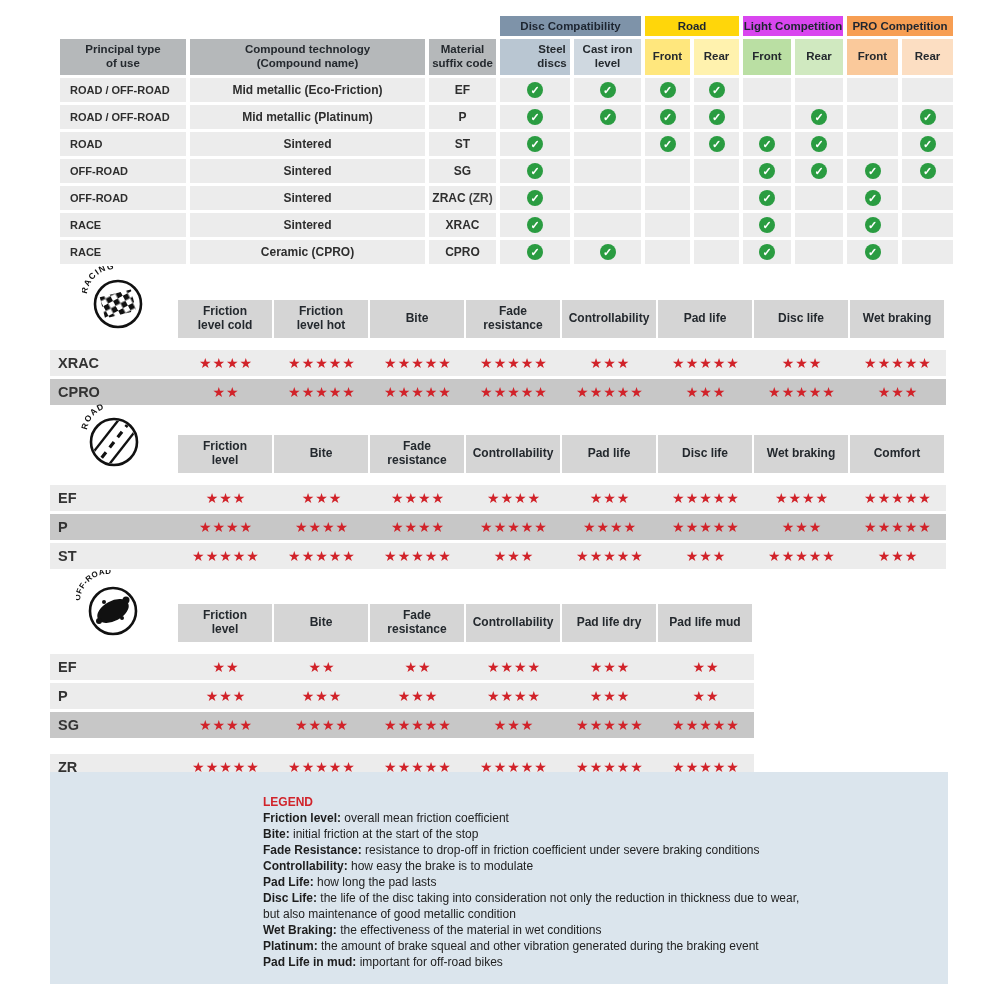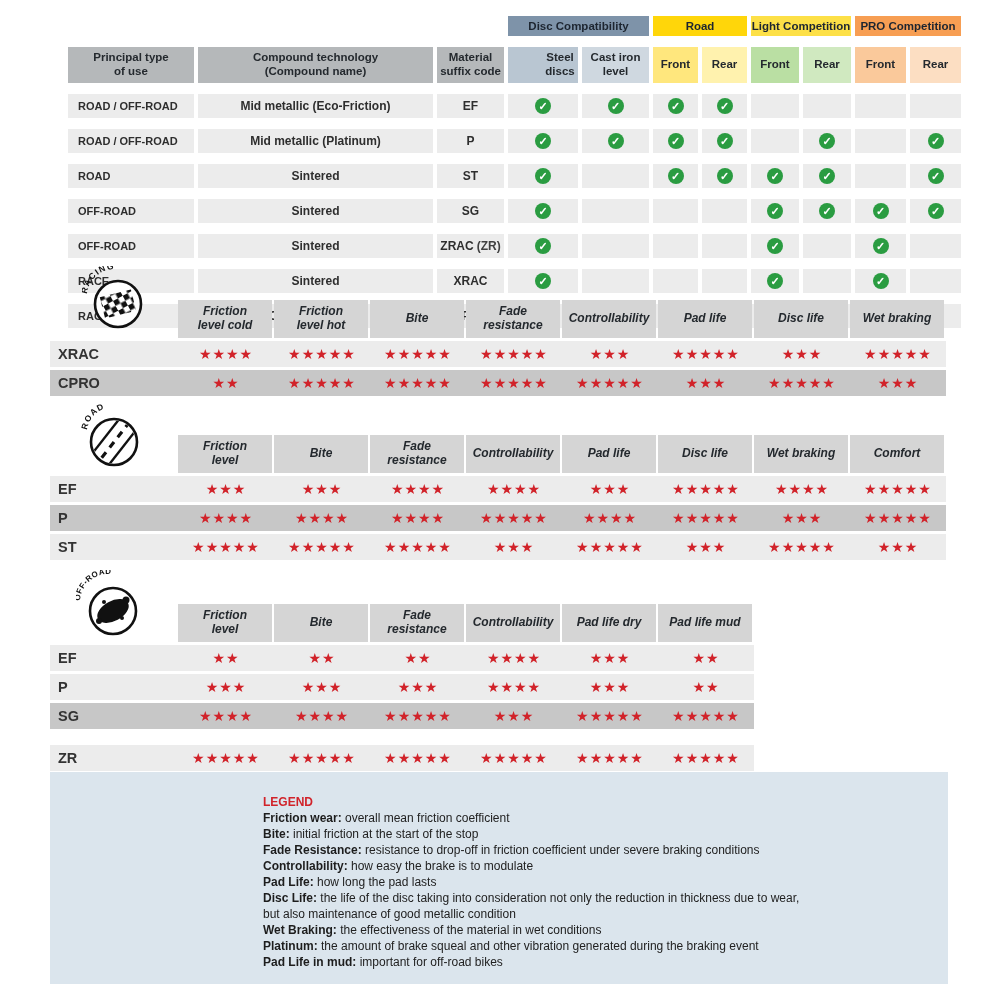--- a/index.html
+++ b/index.html
@@ -2,33 +2,33 @@
 <html><head>
 <meta charset="utf-8">
 <style>
   * { margin:0; padding:0; box-sizing:border-box; }
   html,body { background:#fff; }
   body { font-family:"Liberation Sans", sans-serif; color:#2e2e2e; }
   .page { position:relative; width:1000px; height:1000px; background:#fff; overflow:hidden; }
 
   
   .compat-grid {
-    position:absolute; left:68px; top:16px;
+    position:absolute; left:60px; top:16px;
     display:grid;
     grid-template-columns:126px 235px 67px 70px 67px 45px 45px 48px 48px 51px 51px;
     grid-template-rows:20px 36px repeat(7,24px);
-    gap:11px 4px;
+    gap:3px 4px;
   }
   .group-head {
     display:flex; align-items:center; justify-content:center;
     font-weight:bold; font-size:11.5px; color:#1d2530;
   }
   .gh-disc  { background:#7e93a9; }
   .gh-road  { background:#ffd60a; }
-  .gh-light { background:#fde047; }
+  .gh-light { background:#d946ef; }
   .gh-pro   { background:#f79e53; }
   .col-head {
     display:flex; align-items:center; justify-content:center; text-align:center;
     font-weight:bold; font-size:11.5px; line-height:1.2; white-space:pre-line; color:#24292e;
   }
   .bg-gray   { background:#b5b8ba; }
   .bg-steel  { background:#b9c6d2;padding-left:34px; }
   .bg-cast   { background:#cfd8e0; }
   .bg-roadF  { background:#ffe77d; }
   .bg-roadR  { background:#fff2ae; }
@@ -49,21 +49,21 @@
   
   .section-icon { position:absolute; }
   .icon-racing  { left:82px;  top:266px; }
   .icon-road    { left:80px;  top:404px; }
   .icon-offroad { left:76px;  top:570px; }
 
   .rating-table { position:absolute; }
   .rt-racing  { left:50px; top:300px; }
   .rt-road    { left:50px; top:435px; }
   .rt-offroad { left:50px; top:604px; }
-  .rating-head { display:grid; margin-bottom:3px;font-style:italic; }
+  .rating-head { display:grid; margin-bottom:12px; }
   .head-cell {
     height:38px; margin-right:2px; background:#d5d5d5;
     display:flex; align-items:center; justify-content:center; text-align:center;
     font-weight:bold; font-size:12px; line-height:1.15; white-space:pre-line; color:#24292e;
   }
   .rating-row { display:grid; height:26px; margin-bottom:3px; background:#ececec; align-items:center; }
   .rating-row.highlight { background:#c7c7c7; }
   .row-label { font-weight:bold; font-size:14.5px; padding-left:8px; color:#333; }
   .star-cell { text-align:center; color:#d1232a; font-size:14px; letter-spacing:1px; line-height:1; }
 
@@ -432,21 +432,21 @@
         <div class="star-cell">★★★★★</div>
         <div class="star-cell">★★★★★</div>
         <div class="star-cell">★★★★★</div>
         <div class="star-cell">★★★★★</div>
       </div>
     </div>
 
   <div class="legend">
     <div class="legend-title">LEGEND</div>
     <div class="legend-lines">
-        <div class="legend-line"><b>Friction wear: </b>overall mean friction coefficient</div>
+        <div class="legend-line"><b>Friction level: </b>overall mean friction coefficient</div>
         <div class="legend-line"><b>Bite: </b>initial friction at the start of the stop</div>
         <div class="legend-line"><b>Fade Resistance: </b>resistance to drop-off in friction coefficient under severe braking conditions</div>
         <div class="legend-line"><b>Controllability: </b>how easy the brake is to modulate</div>
         <div class="legend-line"><b>Pad Life: </b>how long the pad lasts</div>
         <div class="legend-line"><b>Disc Life: </b>the life of the disc taking into consideration not only the reduction in thickness due to wear,</div>
         <div class="legend-line">but also maintenance of good metallic condition</div>
         <div class="legend-line"><b>Wet Braking: </b>the effectiveness of the material in wet conditions</div>
         <div class="legend-line"><b>Platinum: </b>the amount of brake squeal and other vibration generated during the braking event</div>
         <div class="legend-line"><b>Pad Life in mud: </b>important for off-road bikes</div>
       </div>

